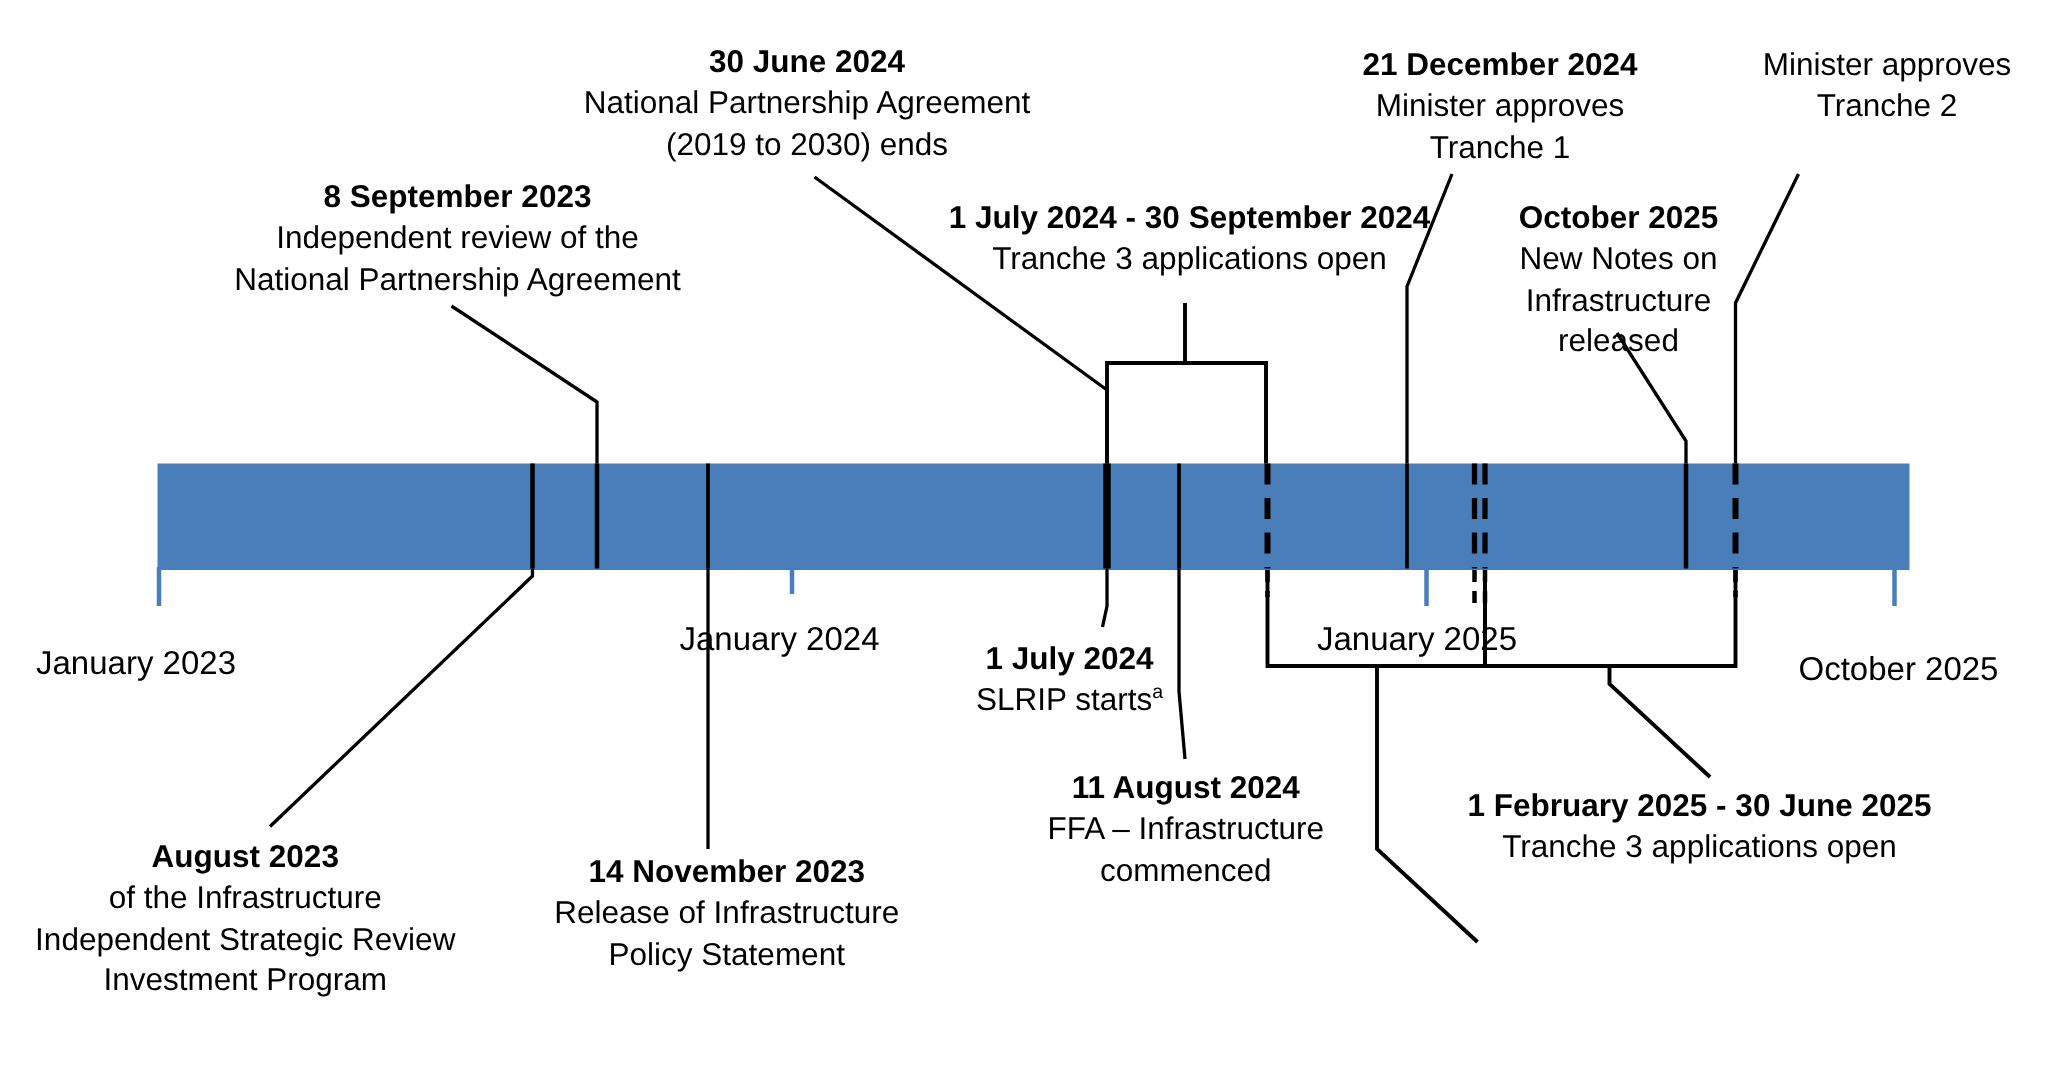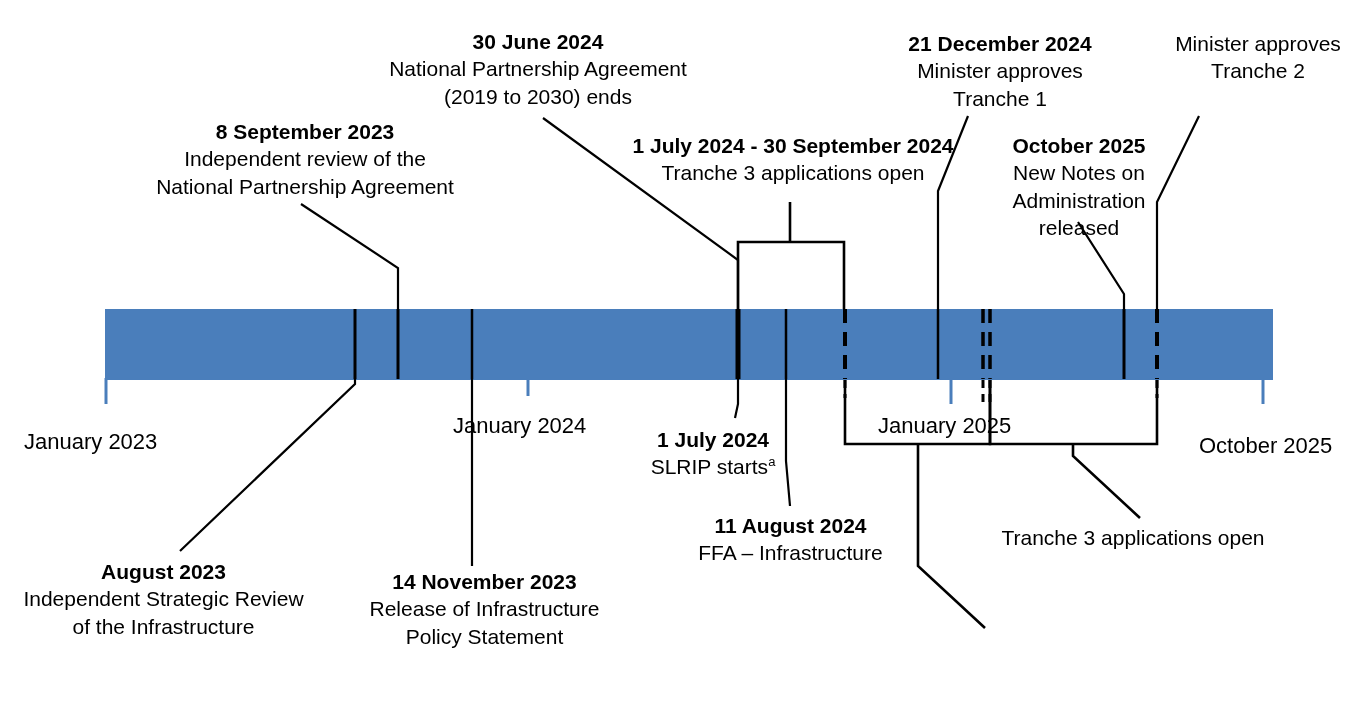--- a/index.html
+++ b/index.html
@@ -140,47 +140,50 @@
   </div>
 
   <div class="annot" style="left:628px; top:126px; width:330px;">
     <span class="hdr">1 July 2024 - 30 September 2024</span>
     <span class="body">Tranche 3 applications open</span>
   </div>
 
   <div class="annot" style="left:990px; top:126px; width:178px;">
     <span class="hdr">October 2025</span>
     <span class="body">New Notes on</span>
-    <span class="body">Administration</span>
+    <span class="body">Infrastructure</span>
     <span class="body">released</span>
   </div>
 
   <div class="axis-label" style="left:24px; top:424px;">January 2023</div>
   <div class="axis-label" style="left:453px; top:408px;">January 2024</div>
   <div class="axis-label" style="left:878px; top:408px;">January 2025</div>
   <div class="axis-label" style="left:1199px; top:428px;">October 2025</div>
 
   <div class="annot" style="left:613px; top:420px; width:200px;">
     <span class="hdr">1 July 2024</span>
     <span class="body"><span>SLRIP starts</span><sup>a</sup></span>
   </div>
 
   <div class="annot" style="left:663px; top:506px; width:255px;">
     <span class="hdr">11 August 2024</span>
     <span class="body">FFA – Infrastructure</span>
+    <span class="body">commenced</span>
   </div>
 
   <div class="annot" style="left:963px; top:518px; width:340px;">
+    <span class="hdr">1 February 2025 - 30 June 2025</span>
     <span class="body">Tranche 3 applications open</span>
   </div>
 
   <div class="annot" style="left:6px; top:552px; width:315px;">
     <span class="hdr">August 2023</span>
+    <span class="body">of the Infrastructure</span>
     <span class="body">Independent Strategic Review</span>
-    <span class="body">of the Infrastructure</span>
+    <span class="body">Investment Program</span>
   </div>
 
   <div class="annot" style="left:352px; top:562px; width:265px;">
     <span class="hdr">14 November 2023</span>
     <span class="body">Release of Infrastructure</span>
     <span class="body">Policy Statement</span>
   </div>
 
 
 </div>

